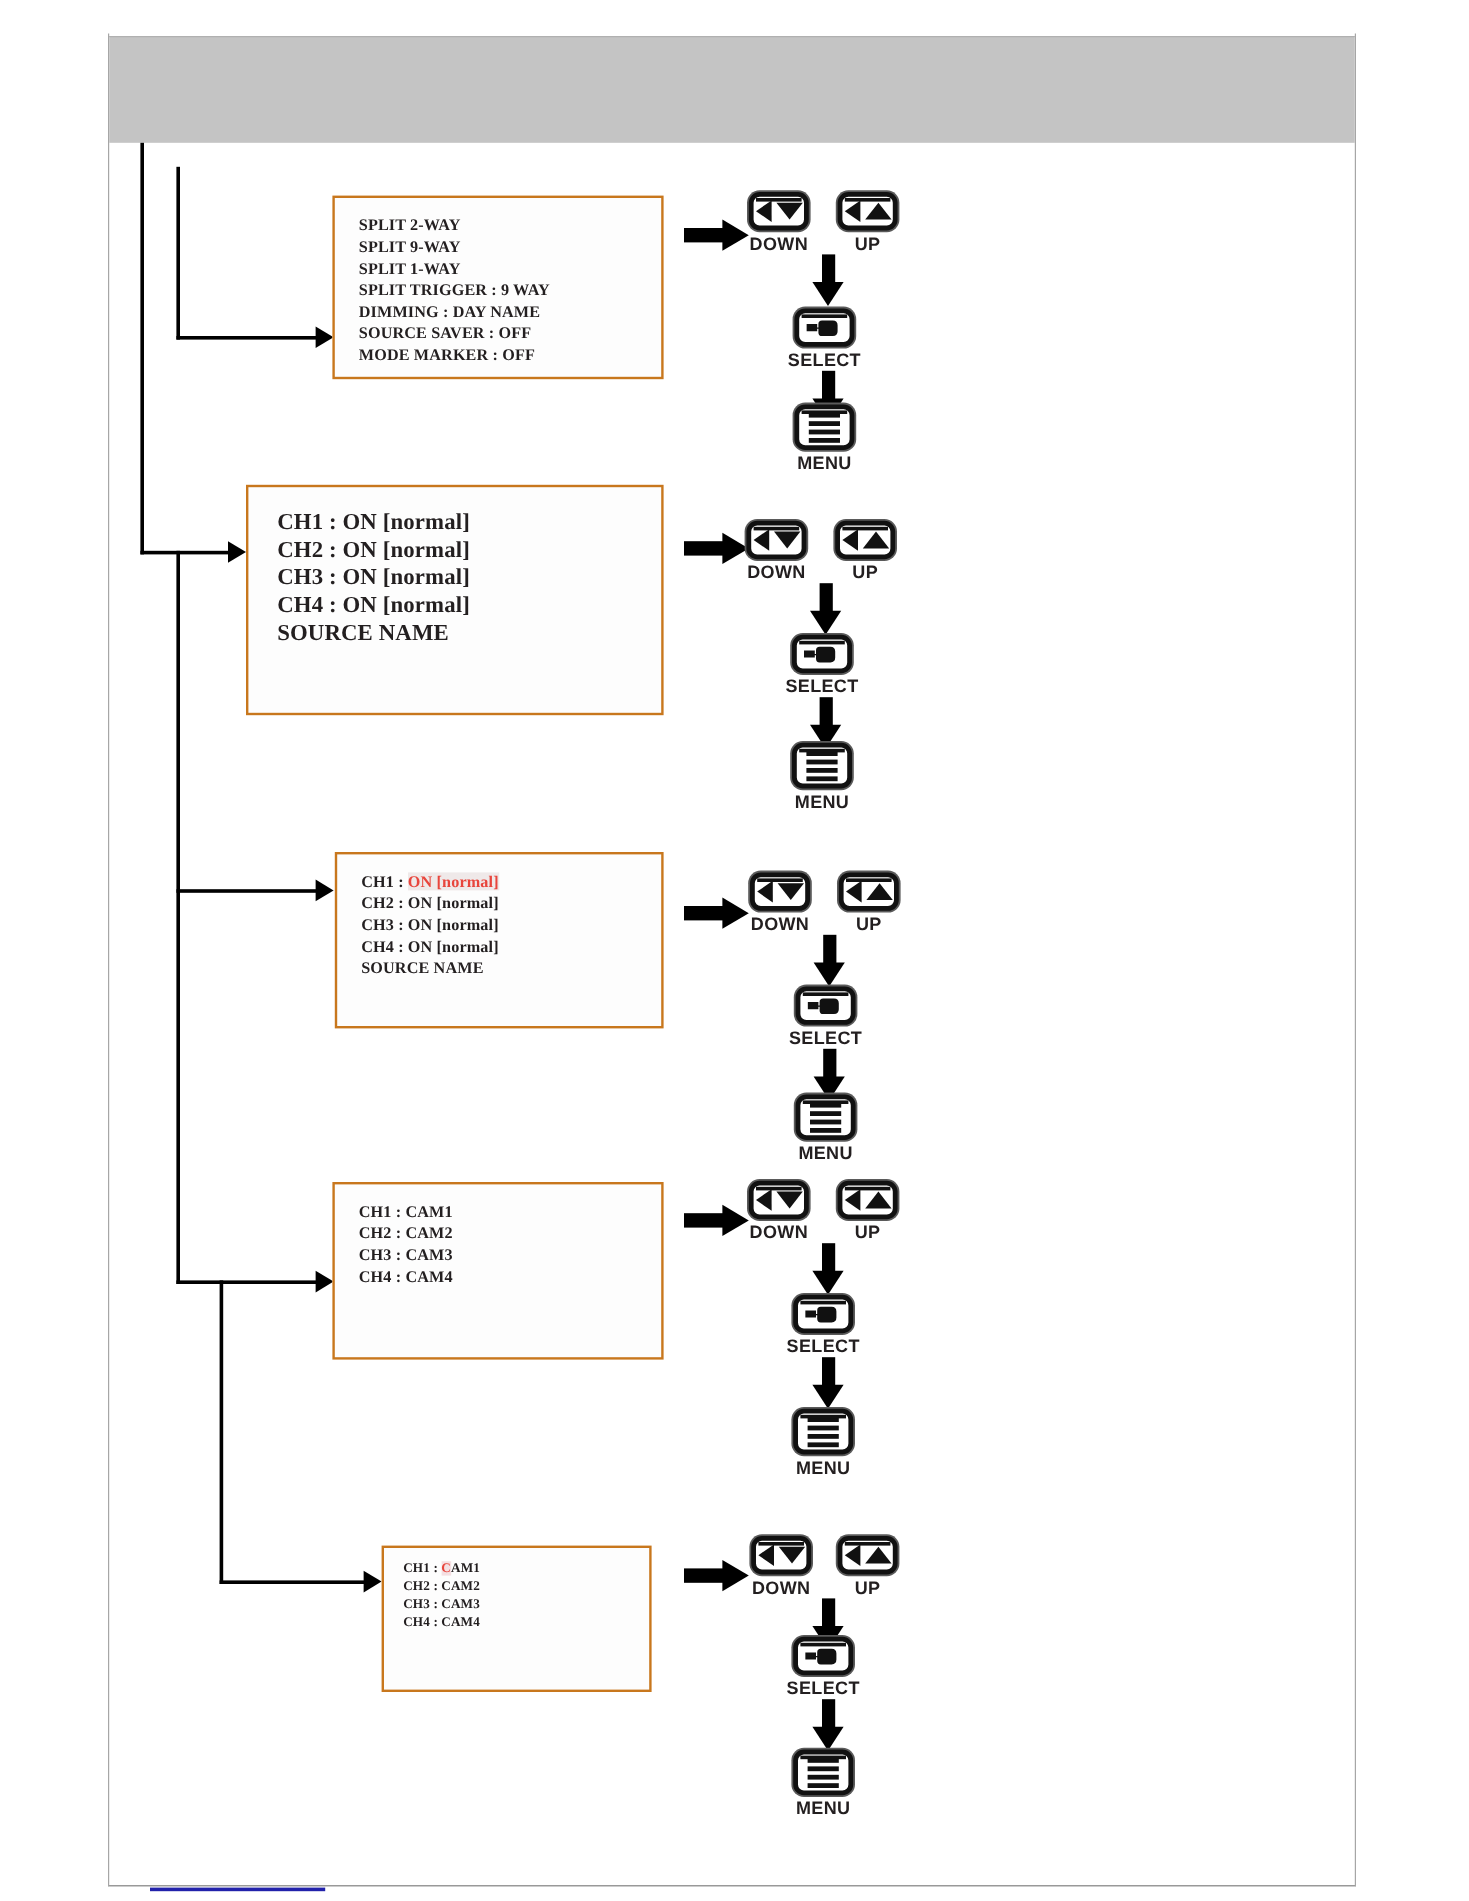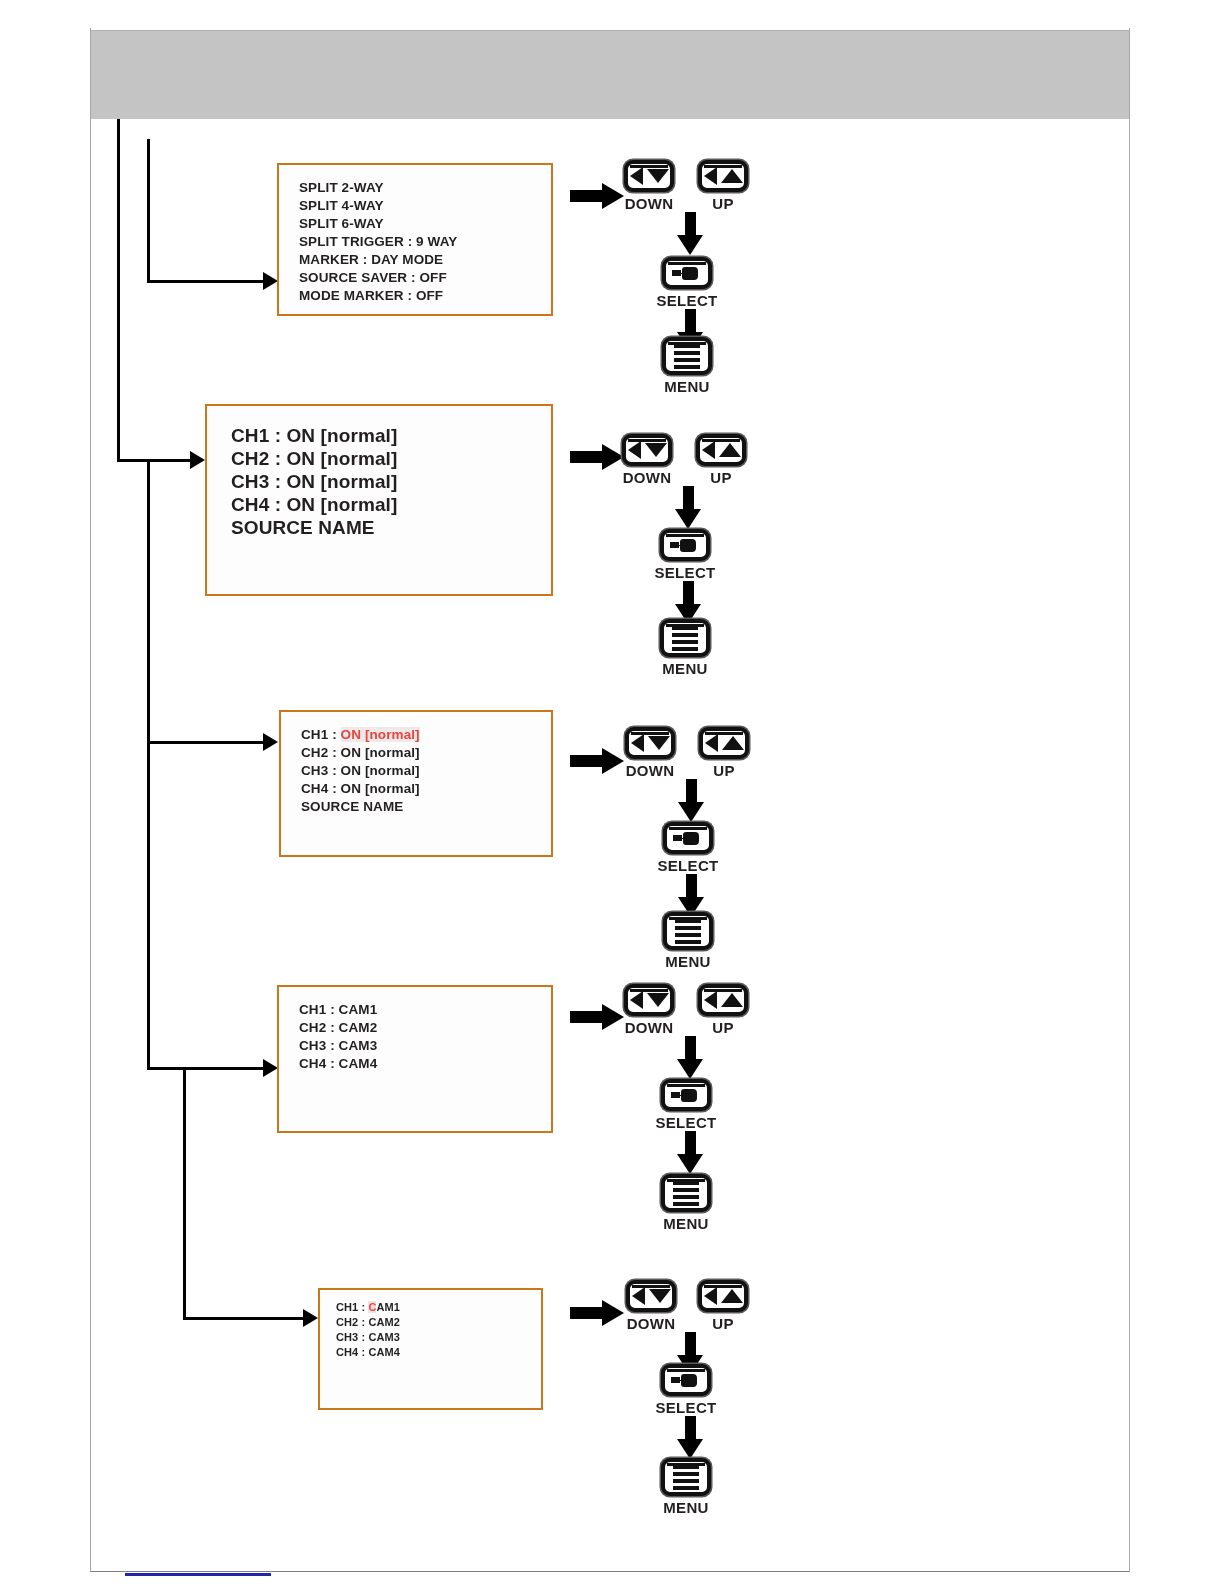--- a/index.html
+++ b/index.html
@@ -125,20 +125,21 @@
     position: absolute;
     background: #fdfdfd;
     border: 2px solid #c8771d;
     box-sizing: border-box;
   }
   .menu-box .lines {
     position: absolute;
     left: 20px;
     top: 14px;
     right: 20px;
+    font-family: Liberation Serif, serif;
   }
   .menu-box .line {
     white-space: nowrap;
     color: #231f20;
   }
 
   
   .box-lg .line {
     font-size: 19px;
     line-height: 23px;
@@ -262,24 +263,24 @@
 <div class="hline" style="left:147px; top:1067px; width:120px;"></div>
 <div class="arrowhead" style="left:263px; top:1059px;"></div>
 
 <div class="vline" style="left:183px; top:1067px; height:253px;"></div>
 <div class="hline" style="left:183px; top:1317px; width:124px;"></div>
 <div class="arrowhead" style="left:303px; top:1309px;"></div>
 
 <div class="menu-box box-md" style="left:277px; top:163px; width:276px; height:153px;">
   <div class="lines">
     <div class="line">SPLIT 2-WAY</div>
-    <div class="line">SPLIT 4-WAY</div>
-    <div class="line">SPLIT 6-WAY</div>
+    <div class="line">SPLIT 9-WAY</div>
+    <div class="line">SPLIT 1-WAY</div>
     <div class="line">SPLIT TRIGGER : 9 WAY</div>
-    <div class="line">MARKER : DAY MODE</div>
+    <div class="line">DIMMING : DAY NAME</div>
     <div class="line">SOURCE SAVER : OFF</div>
     <div class="line">MODE MARKER : OFF</div>
   </div>
 </div>
 
 <div class="thick-arrow" style="left:570px; top:183px;">
   <div class="shaft"></div>
   <div class="head"></div>
 </div>
 

